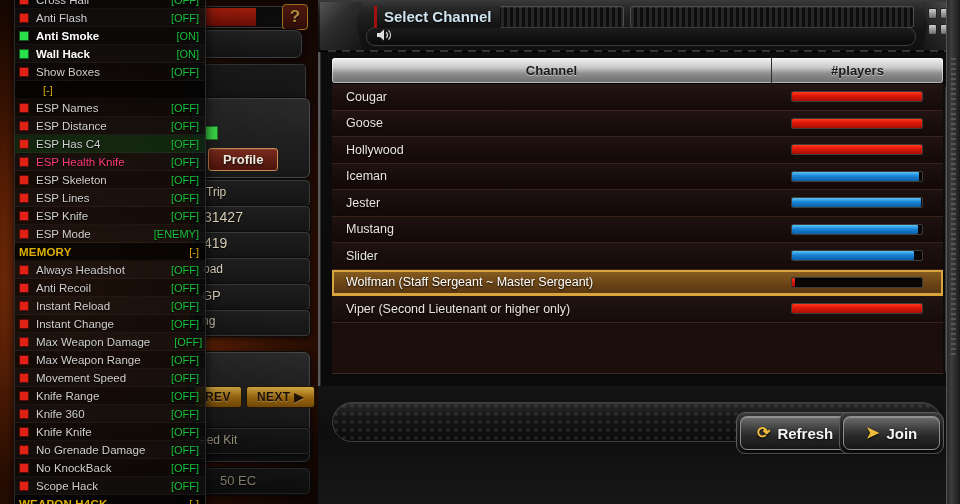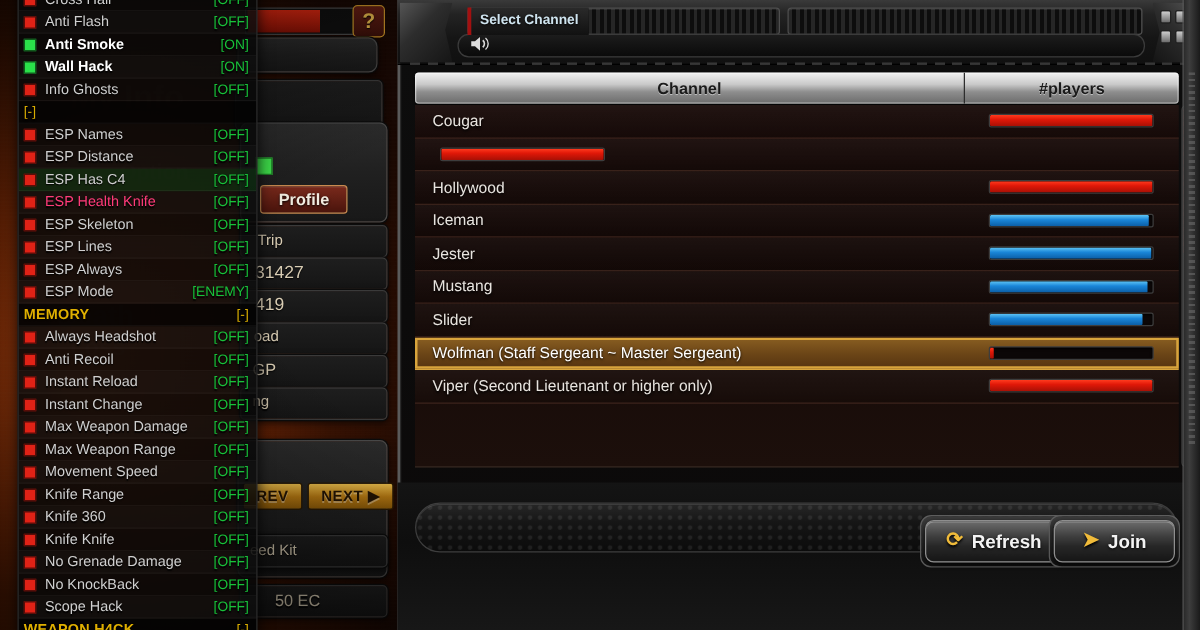--- a/index.html
+++ b/index.html
@@ -84,21 +84,21 @@
   .cm-row.alt { background: rgba(255,255,255,.022); }
   .cm-box {
     width: 10px; height: 10px; flex: 0 0 10px; margin-right: 7px;
     border: 1px solid rgba(0,0,0,.6);
   }
   .cm-box.off { background: #e02216; }
   .cm-box.on  { background: #2ae04a; }
   .cm-label { flex: 1; font-size: 11.5px; color: #cfcfcf; text-shadow: 0 1px 1px #000; white-space: nowrap; }
   .cm-label.hot { color: #ff3b7a; }
   .cm-label.bright { color: #ffffff; font-weight: bold; }
-  .cm-val { font-size: 11px; color: #18c23a; text-shadow: 0 1px 1px #000; }
+  .cm-val { font-size: 11px; color: #18c23a; text-shadow: 0 1px 1px #000; margin-left: 24px; }
   .cm-row.header { background: rgba(0,0,0,.55); }
   .cm-row.header .cm-label { color: #e0b000; font-weight: bold; font-size: 11.5px; letter-spacing: .2px; }
   .cm-row.header .cm-val { color: #d8ac00; }
   .cm-row.hl { background: rgba(20,90,30,.35); }
 
   
   #channel-dialog {
     position: absolute; left: 318px; top: 0px; width: 642px; height: 504px;
   }
   .dlg-frame {
@@ -120,21 +120,21 @@
   .tb-slot {
     position: absolute; height: 22px; border-radius: 3px;
     background:
       repeating-linear-gradient(90deg, #262626 0 3px, #0d0d0d 3px 6px);
     border: 1px solid #4f4f4f;
     box-shadow: inset 0 1px 0 rgba(255,255,255,.08);
   }
   .tb-title {
     position: absolute; left: 56px; top: 6px; height: 22px; line-height: 21px;
     padding-left: 7px; padding-right: 8px;
-    color: #cfe4ef; font-size: 11px; font-weight: bold; text-shadow: 0 1px 2px #000;
+    color: #cfe4ef; font-size: 15px; font-weight: bold; text-shadow: 0 1px 2px #000;
     border-left: 3px solid #a31010;
     background: linear-gradient(180deg,#2a2a2a,#111);
     z-index: 3; white-space: nowrap;
   }
   .tb-speaker {
     position: absolute; left: 58px; top: 28px; width: 20px; height: 16px;
     color: #d8d8d8; font-size: 14px; line-height: 16px;
   }
   .tb-row2 {
     position: absolute; left: 48px; right: 44px; top: 27px; height: 19px;
@@ -321,21 +321,21 @@
           <span class="cm-label bright">Anti Smoke</span>
           <span class="cm-val">[ON]</span>
         </div>
         <div class="cm-row alt">
           <span class="cm-box on"></span>
           <span class="cm-label bright">Wall Hack</span>
           <span class="cm-val">[ON]</span>
         </div>
         <div class="cm-row">
           <span class="cm-box off"></span>
-          <span class="cm-label">Info Ghosts</span>
+          <span class="cm-label">Show Boxes</span>
           <span class="cm-val">[OFF]</span>
         </div>
         <div class="cm-row header alt">
           <span class="cm-val">[-]</span>
         </div>
         <div class="cm-row">
           <span class="cm-box off"></span>
           <span class="cm-label">ESP Names</span>
           <span class="cm-val">[OFF]</span>
         </div>
@@ -359,21 +359,21 @@
           <span class="cm-label">ESP Skeleton</span>
           <span class="cm-val">[OFF]</span>
         </div>
         <div class="cm-row alt">
           <span class="cm-box off"></span>
           <span class="cm-label">ESP Lines</span>
           <span class="cm-val">[OFF]</span>
         </div>
         <div class="cm-row">
           <span class="cm-box off"></span>
-          <span class="cm-label">ESP Always</span>
+          <span class="cm-label">ESP Knife</span>
           <span class="cm-val">[OFF]</span>
         </div>
         <div class="cm-row alt">
           <span class="cm-box off"></span>
           <span class="cm-label">ESP Mode</span>
           <span class="cm-val">[ENEMY]</span>
         </div>
         <div class="cm-row header">
           <span class="cm-label">MEMORY</span>
           <span class="cm-val">[-]</span>
@@ -484,20 +484,21 @@
     <div class="list-area" id="channel-list">
         <div class="ch-row">
           <div class="name">Cougar</div>
           <div class="meter-cell">
             <div class="meter red">
               <i style="width: 100%;"></i>
             </div>
           </div>
         </div>
         <div class="ch-row">
+          <div class="name">Goose</div>
           <div class="meter-cell">
             <div class="meter red">
               <i style="width: 100%;"></i>
             </div>
           </div>
         </div>
         <div class="ch-row">
           <div class="name">Hollywood</div>
           <div class="meter-cell">
             <div class="meter red">

